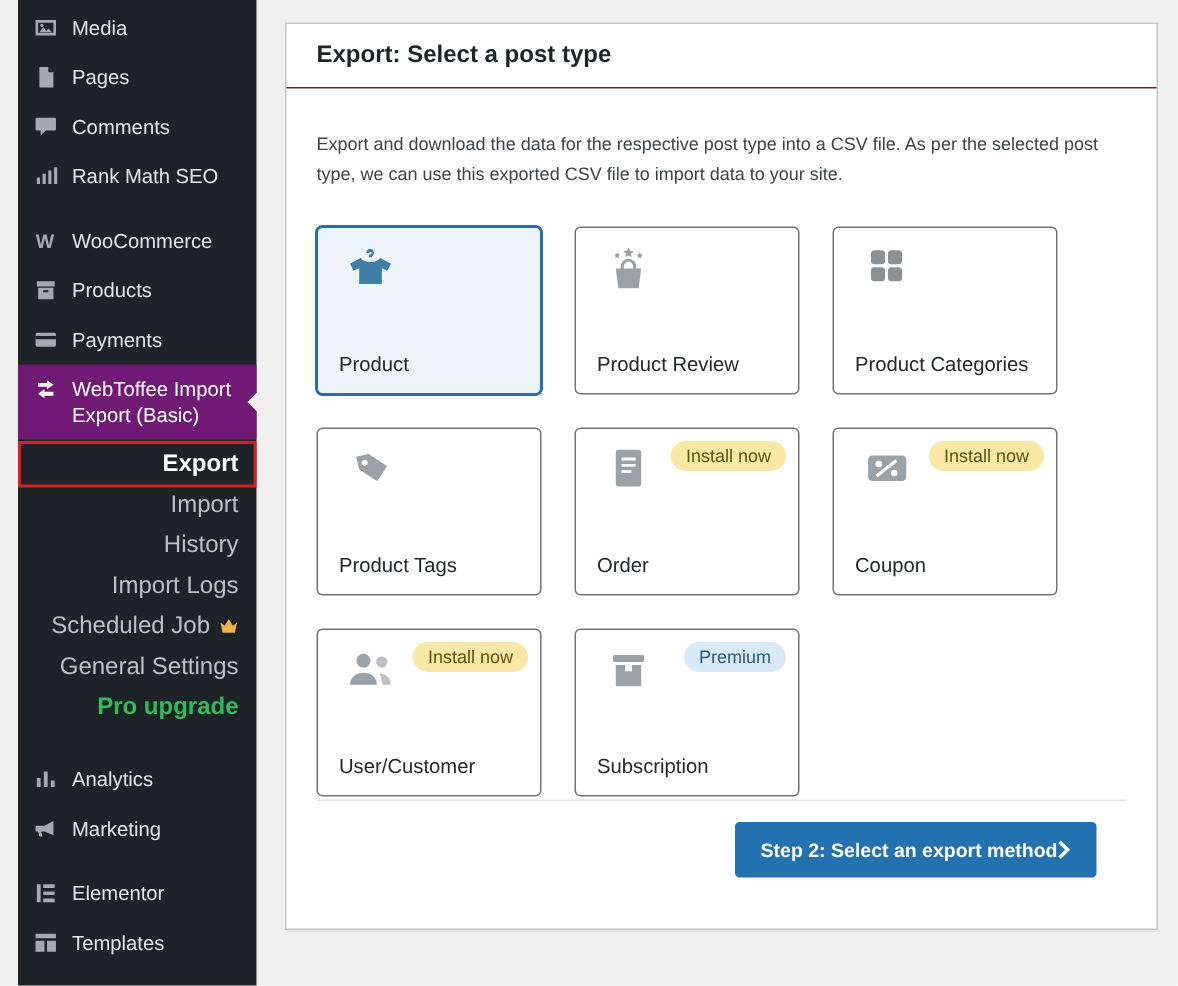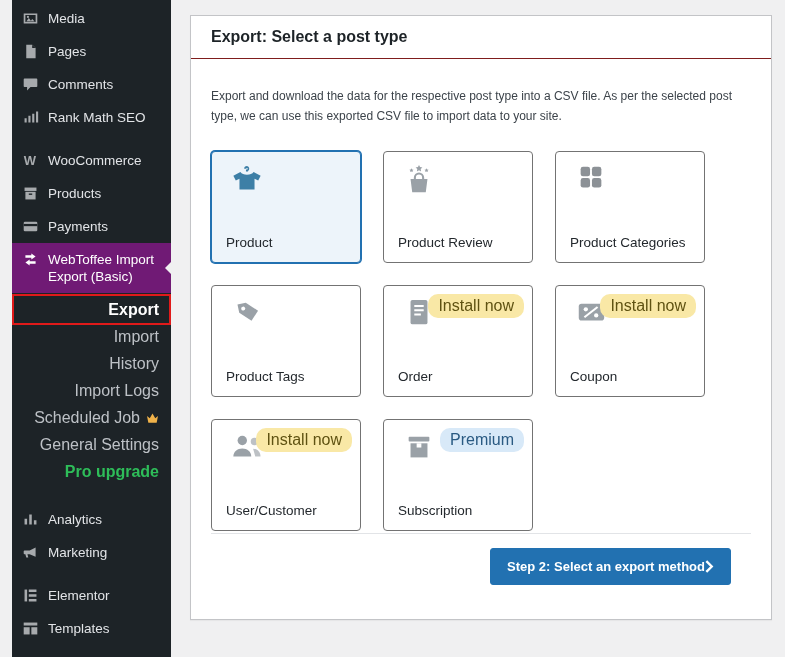--- a/index.html
+++ b/index.html
@@ -75,21 +75,21 @@
     display: flex; flex-direction: column; justify-content: space-between;
     cursor: pointer;
   }
   .pt-card.selected {
     border-color: #2271b1; box-shadow: 0 0 0 1px #2271b1; background: #edf4fa;
   }
   .pt-icon { height: 36px; display: flex; align-items: flex-start; }
   .pt-label { font-size: 13.5px; color: #23282d; }
   .pt-badge {
     position: absolute; top: 8px; right: 8px;
-    font-size: 16px; padding: 3px 10px; border-radius: 10px; white-space: nowrap;
+    font-size: 12px; padding: 3px 10px; border-radius: 10px; white-space: nowrap;
   }
   .badge-install { background: #f9e8a6; color: #5f5212; }
   .badge-premium { background: #d8e9f8; color: #2a5a82; }
 
   .card-footer {
     margin-top: auto; border-top: 1px solid #e2e4e7; padding: 14px 20px;
     display: flex; justify-content: flex-end;
   }
   .next-btn {
     background: #2271b1; color: #fff; border: 1px solid #2271b1; border-radius: 3px;

